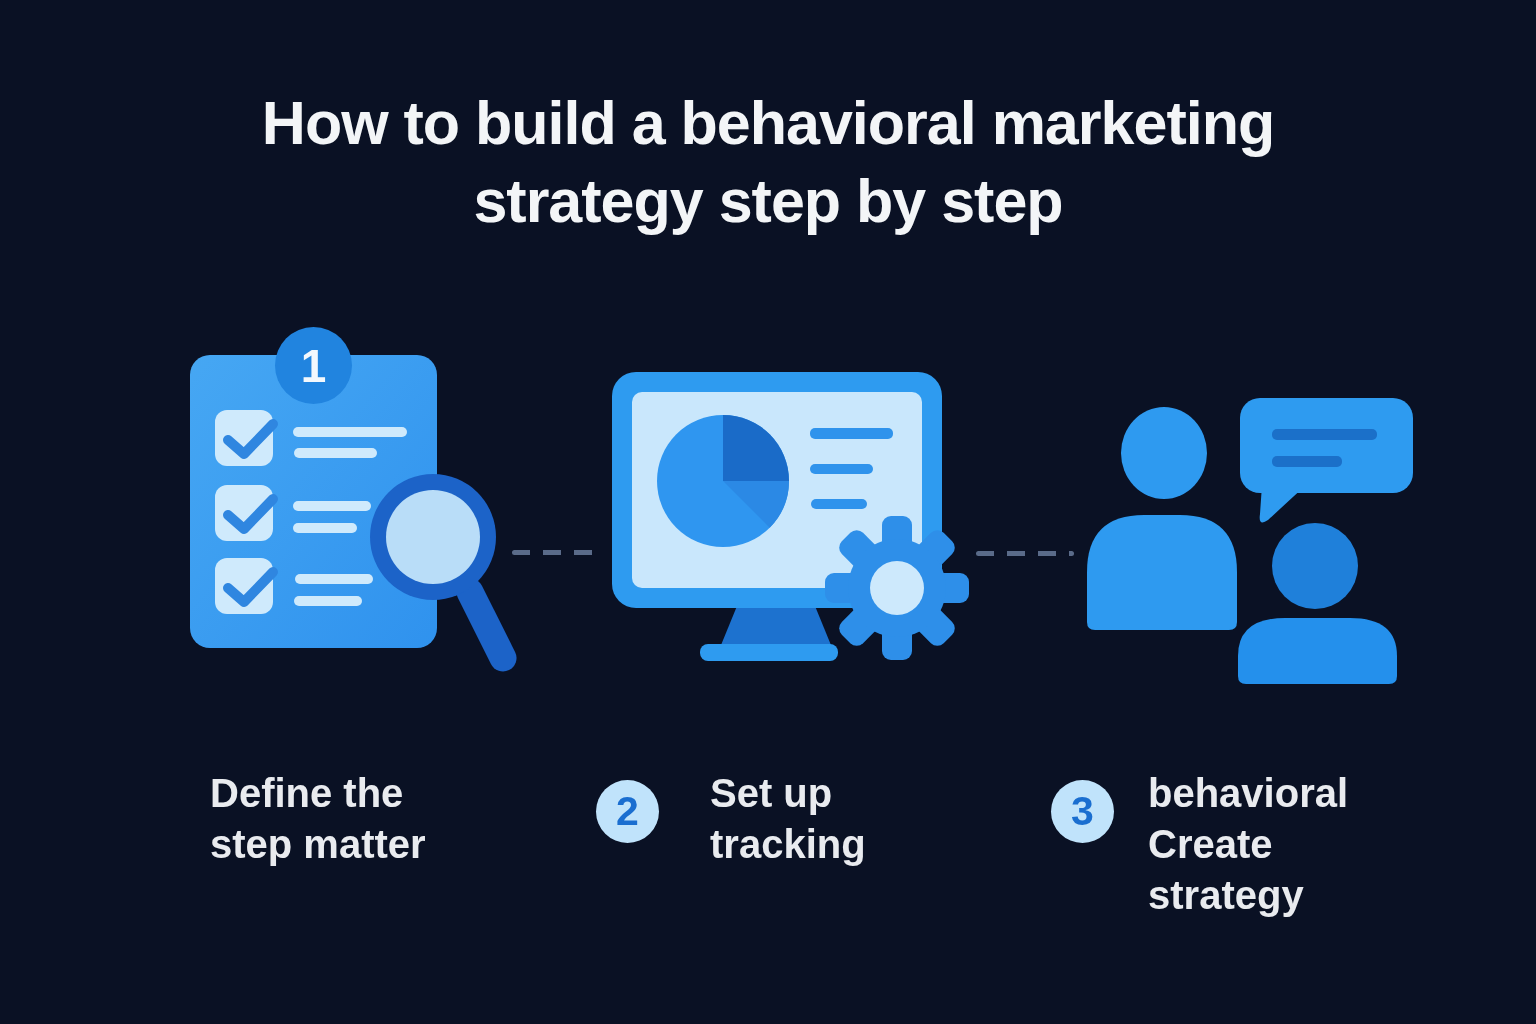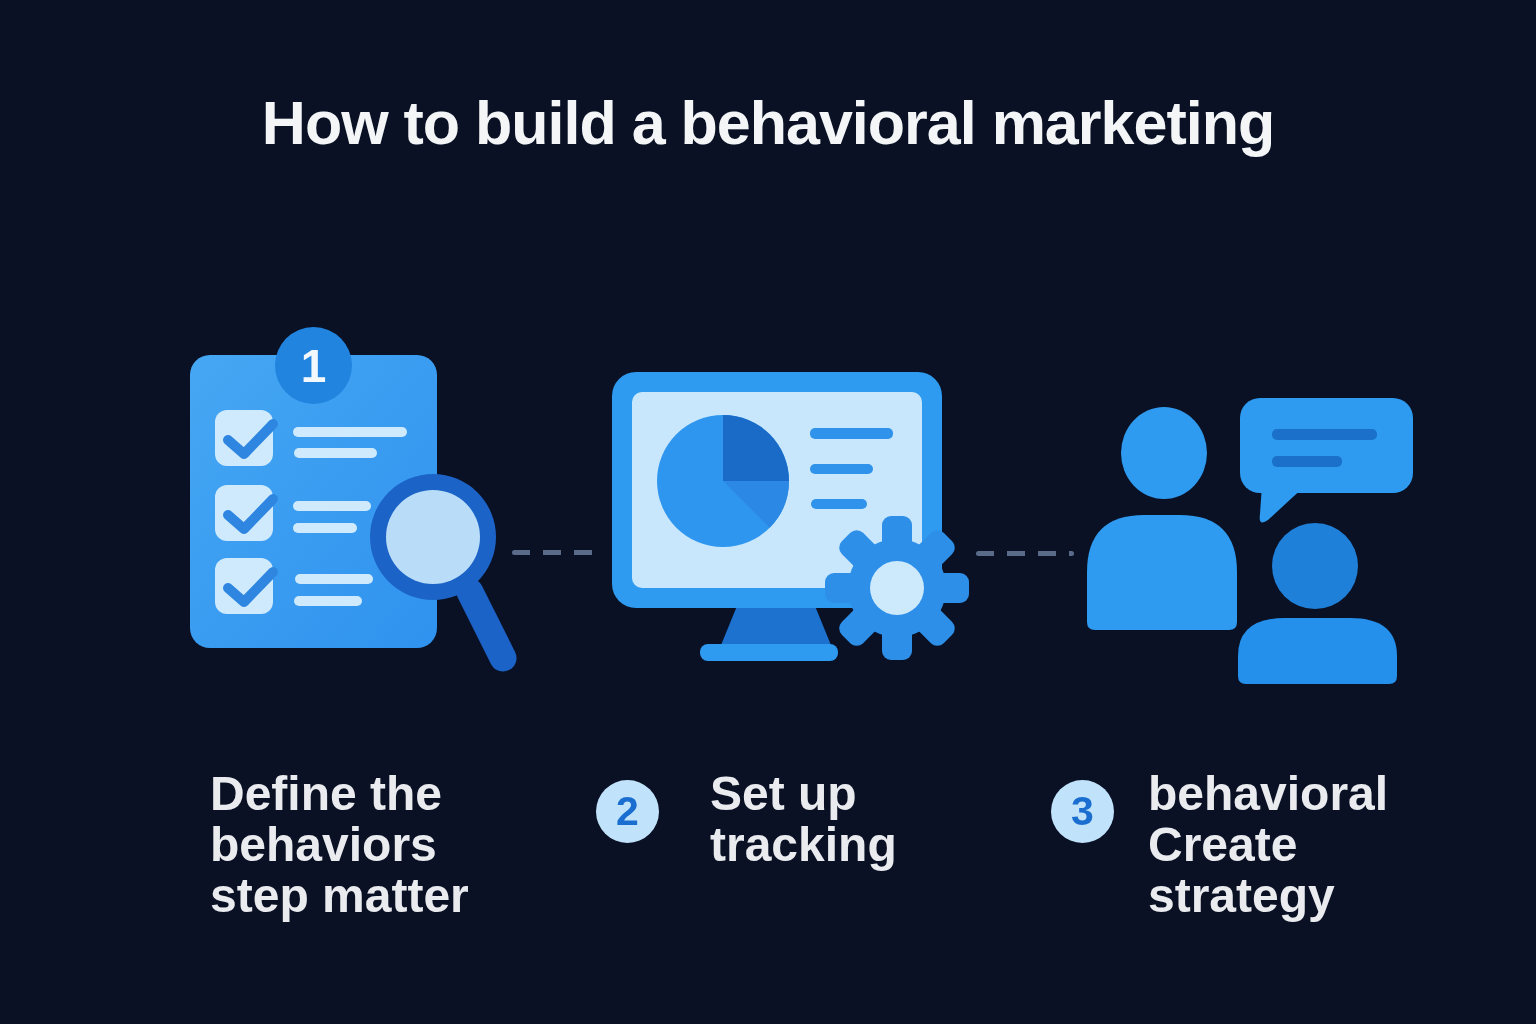--- a/index.html
+++ b/index.html
@@ -33,34 +33,35 @@
   .badge-2{left:596px;top:780px;}
   .badge-3{left:1051px;top:780px;}
   .connector{
     position:absolute;height:5px;border-radius:3px;
     background:repeating-linear-gradient(90deg,#5a6b89 0 18px,transparent 18px 31px);
   }
   .connector-1{left:512px;top:550px;width:88px;}
   .connector-2{left:976px;top:551px;width:98px;}
   .step-label{
     position:absolute;color:#e9ebef;font-weight:700;
-    font-size:48px;line-height:51px;
+    font-size:40px;line-height:51px;
   }
   .step-label span{display:block;}
   .label-1{left:210px;top:768px;}
   .label-2{left:710px;top:768px;}
   .label-3{left:1148px;top:768px;}
 </style>
 </head>
 <body>
 
 <div class="canvas">
 
   <div class="title">
     <span>How to build a behavioral marketing</span>
+    <span>strategy step by step</span>
   </div>
 
   <svg class="icon-svg svg-step1" width="355" height="370" viewBox="0 0 355 370">
     <defs>
       <linearGradient id="clipGrad" x1="0" y1="0" x2="1" y2="1">
         <stop offset="0" stop-color="#46a7f3"></stop>
         <stop offset="1" stop-color="#2f92ee"></stop>
       </linearGradient>
     </defs>
     <g>
@@ -145,21 +146,20 @@
       <path d="M15 240 L149 240 Q157 240 157 232 L157 182 Q157 125 100 125 L64 125 Q7 125 7 182 L7 232 Q7 240 15 240 Z"></path>
     </g>
     <g>
       <circle cx="235" cy="176" r="43" fill="#1f80da"></circle>
       <path d="M166 294 L309 294 Q317 294 317 286 L317 266 Q317 228 270 228 L205 228 Q158 228 158 266 L158 286 Q158 294 166 294 Z" fill="#2490ec"></path>
     </g>
   </svg>
 
   <div class="step-label label-1">
     <span>Define the</span>
-    <span>behaviors</span>
     <span>step matter</span>
   </div>
 
   <div class="badge badge-light badge-2">
     <span>2</span>
   </div>
   <div class="step-label label-2">
     <span>Set up</span>
     <span>tracking</span>
   </div>

